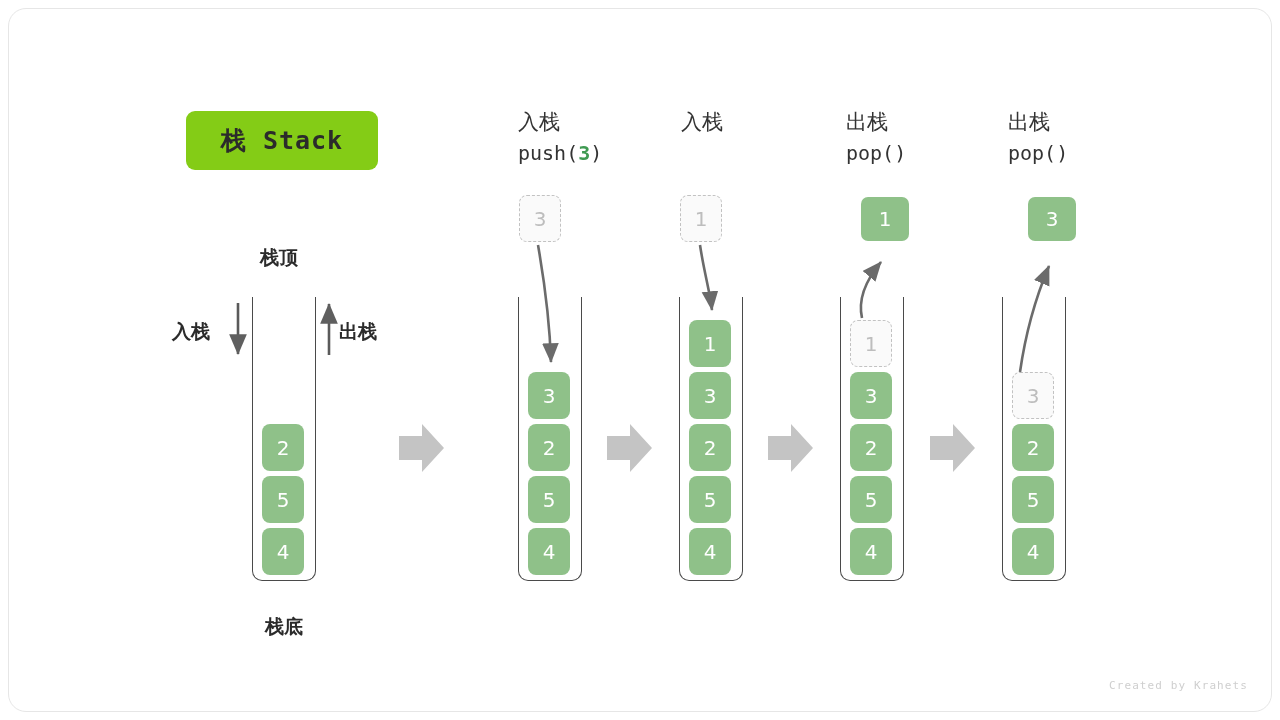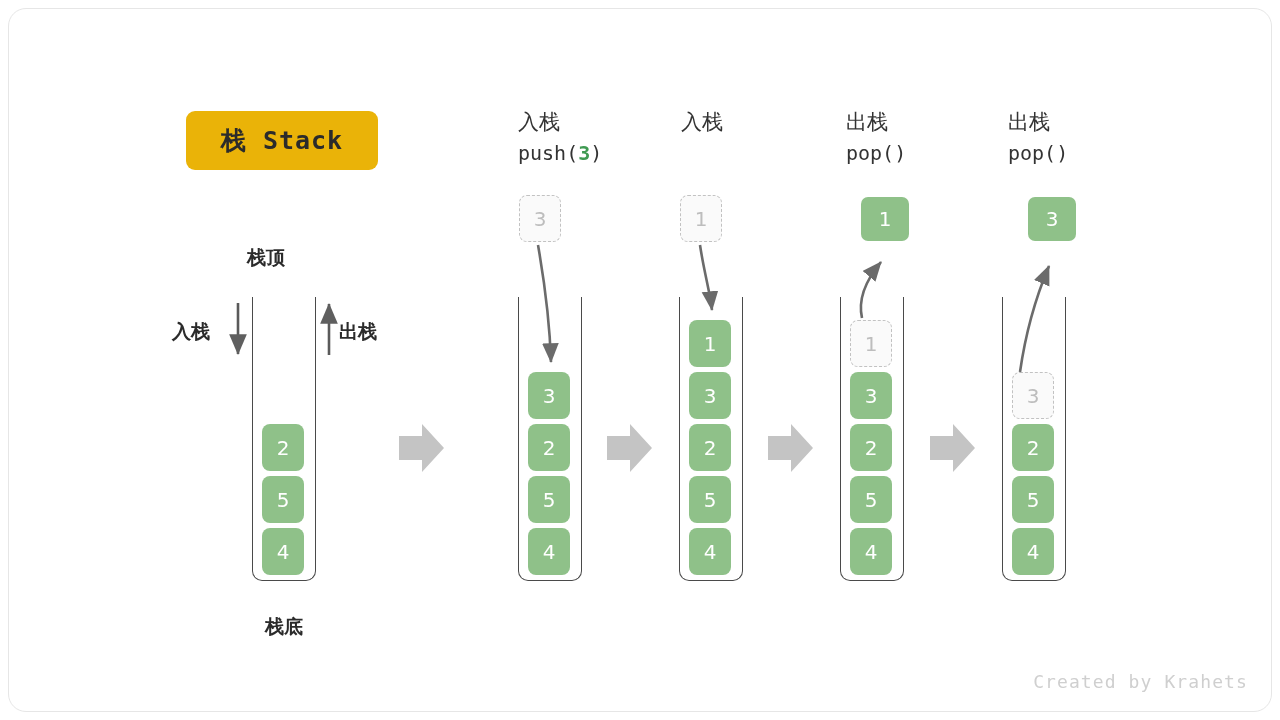--- a/index.html
+++ b/index.html
@@ -34,21 +34,21 @@
     box-sizing: border-box;
   }
 
   
   .title-chip {
     position: absolute;
     left: 186px;
     top: 111px;
     width: 192px;
     height: 59px;
-    background: #eab308;
+    background: #84cc16;
     border-radius: 9px;
     display: flex;
     align-items: center;
     justify-content: center;
     font-size: 25px;
     font-weight: bold;
     color: #2b2b2b;
     letter-spacing: 1px;
     font-family: "DejaVu Sans Mono", "Liberation Mono", monospace;
   }
@@ -143,36 +143,36 @@
     width: 1280px;
     height: 720px;
     pointer-events: none;
   }
 
   
   .watermark {
     position: absolute;
     right: 32px;
     bottom: 28px;
-    font-size: 18px;
+    font-size: 11px;
     letter-spacing: 1.1px;
     color: #cfcfcf;
     font-family: "DejaVu Sans Mono", "Liberation Mono", monospace;
   }
 </style>
 </head>
 <body>
 
 <div id="canvas">
 
   <div class="card-frame"></div>
 
   <div class="title-chip">栈 Stack</div>
 
-  <div class="cn-label" style="left:247px; top:245px;">栈顶</div>
+  <div class="cn-label" style="left:260px; top:245px;">栈顶</div>
   <div class="cn-label" style="left:265px; top:614px;">栈底</div>
   <div class="cn-label" style="left:172px; top:319px;">入栈</div>
   <div class="cn-label" style="left:339px; top:319px;">出栈</div>
 
   <div class="op-caption" style="left:518px; top:107px;">
     <span class="op-cn">入栈</span>
     <span class="op-code"><span>push(</span><span class="op-arg">3</span><span>)</span></span>
   </div>
 
   <div class="op-caption" style="left:681px; top:107px;">

